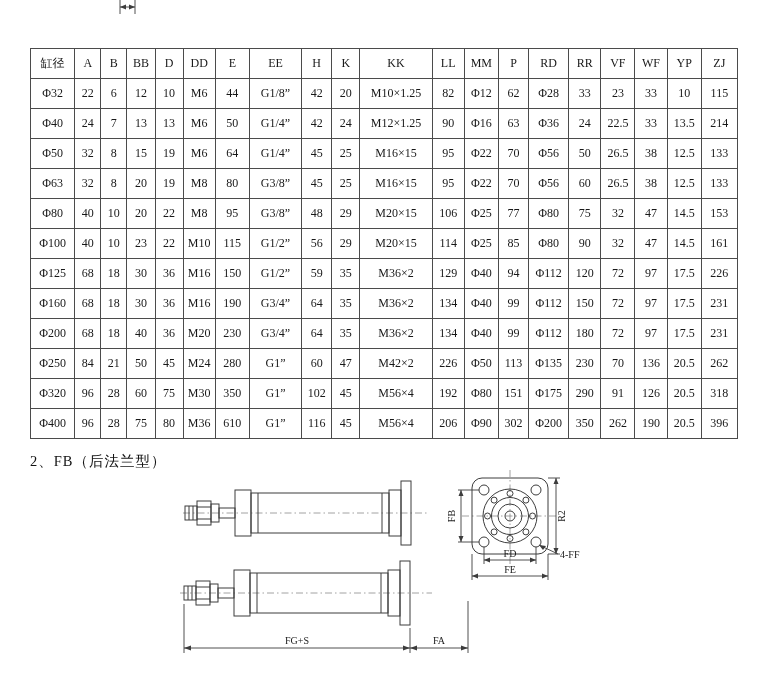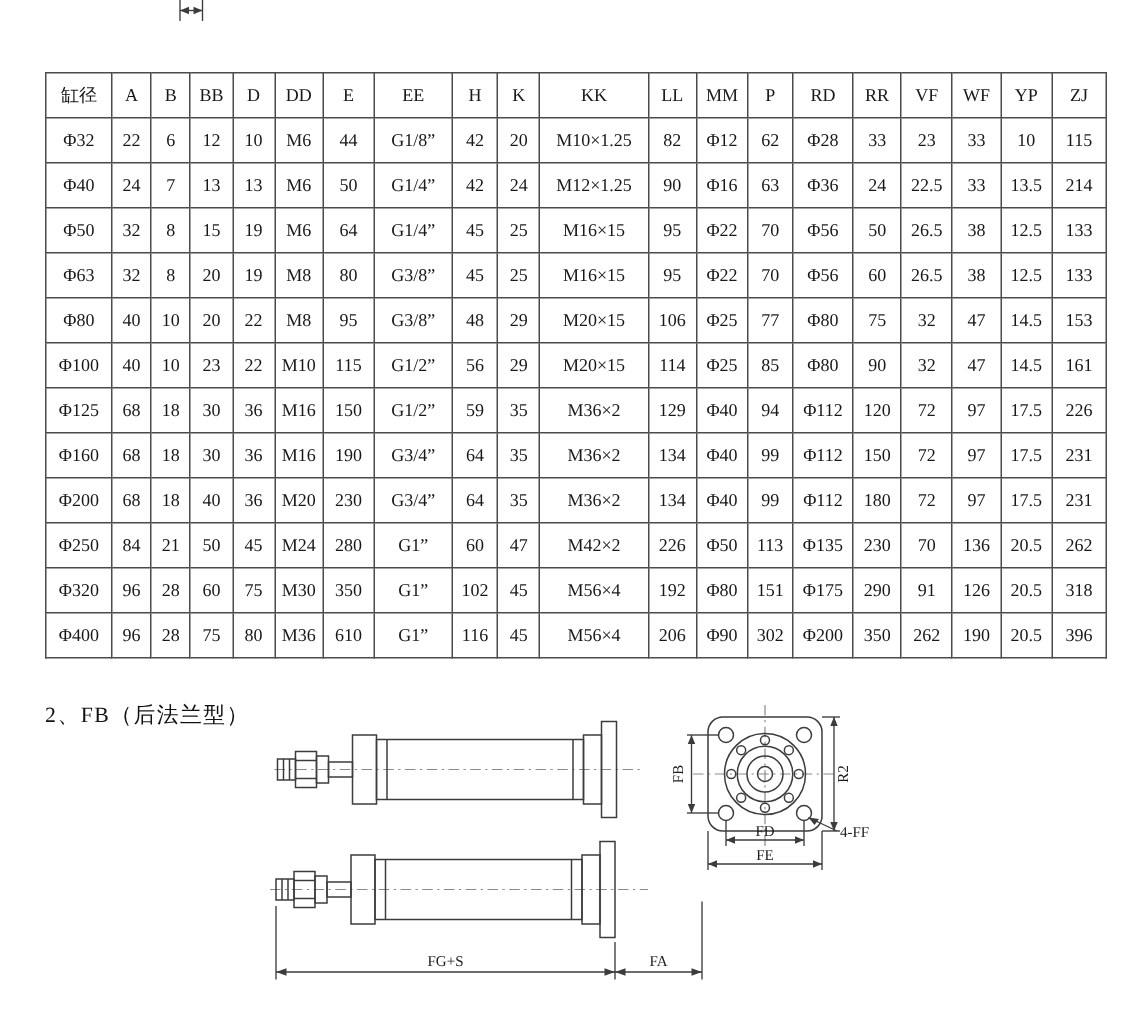--- a/index.html
+++ b/index.html
@@ -13,21 +13,21 @@
     border-collapse:collapse; table-layout:fixed;border-radius:17px;
   }
   .spec-table th, .spec-table td {
     border:1px solid #4b4b4b; text-align:center; vertical-align:middle;
     height:30px; font-size:12px; font-weight:normal; color:#181818;
     padding:0 1px; overflow:hidden; white-space:nowrap;
     font-family:"Liberation Serif","DejaVu Serif",serif;
   }
   .section-title {
     position:absolute; left:30px; top:452px; font-size:14.5px;
-    color:#111; letter-spacing:1px;margin-top:15px;
+    color:#111; letter-spacing:1px;
   }
   svg { position:absolute; overflow:visible; }
   .ln  { stroke:#3c3c3c; stroke-width:1; fill:none; }
   .cl  { stroke:#8a8a8a; stroke-width:0.8; fill:none; stroke-dasharray:7 3 1.5 3; }
   .dim { stroke:#3c3c3c; stroke-width:0.9; fill:none; }
   .ah  { fill:#3c3c3c; stroke:none; }
   svg text { font-family:"Liberation Serif","DejaVu Serif",serif; font-size:10px; fill:#1c1c1c; }
 </style>
 </head>
 <body>

